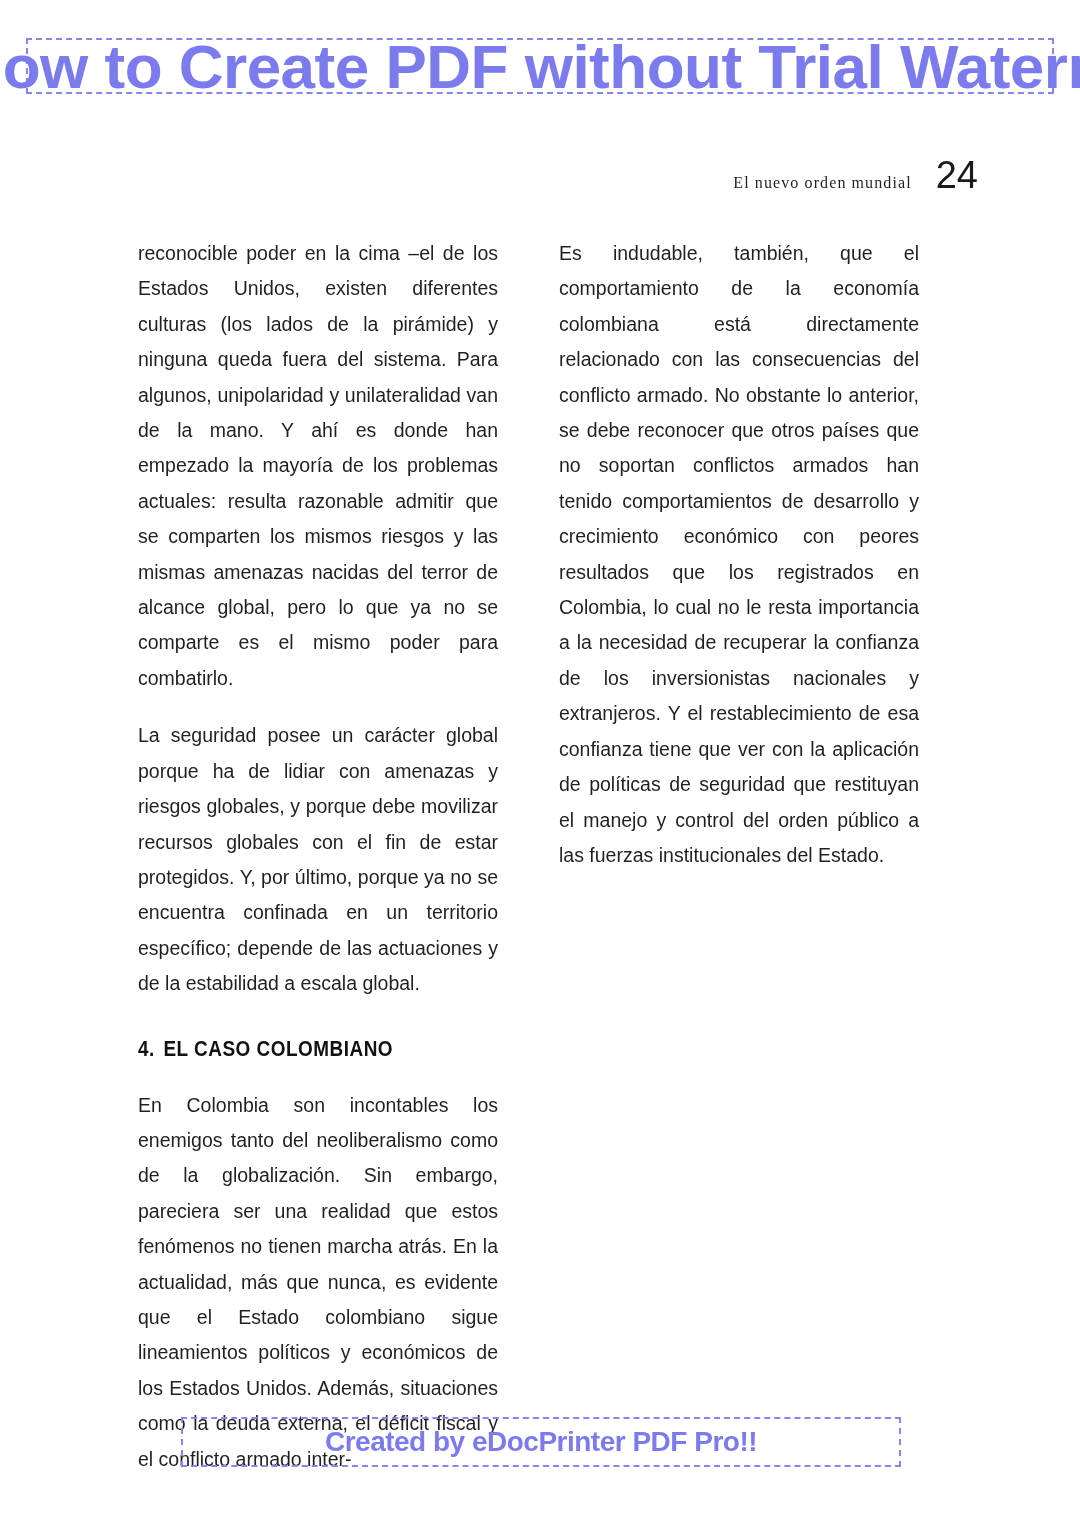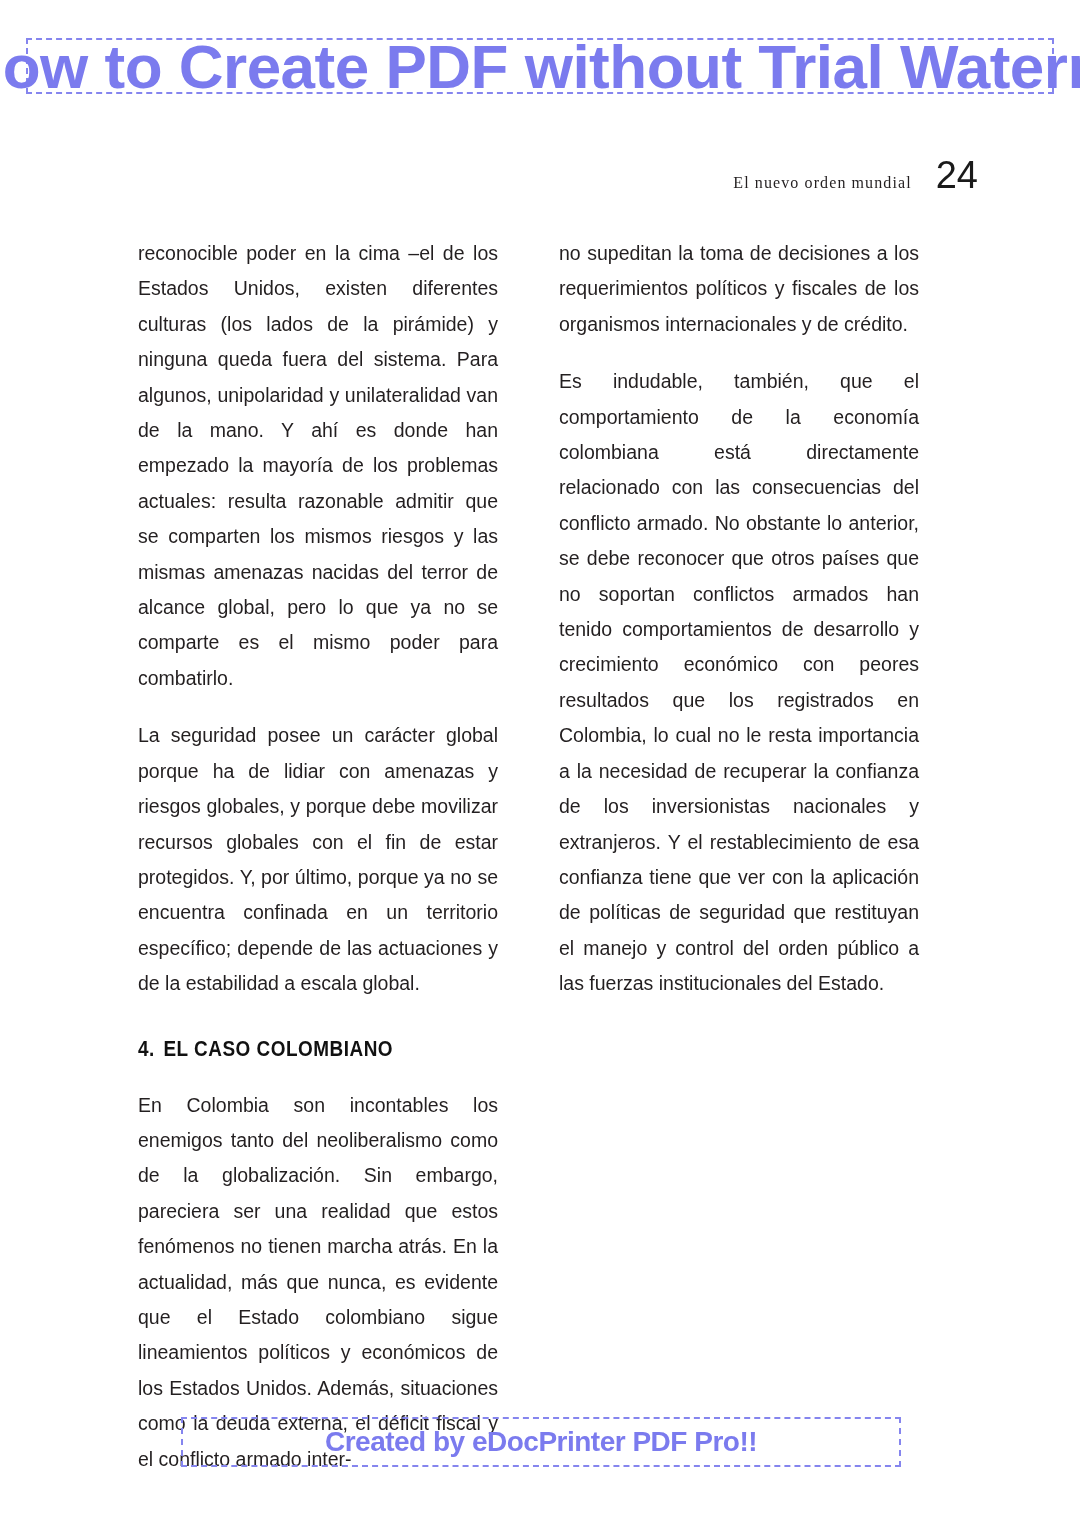--- a/index.html
+++ b/index.html
@@ -124,19 +124,18 @@
   <div class="column">
     <p>reconocible poder en la cima –el de los Estados Unidos, existen diferentes culturas (los lados de la pirámide) y ninguna queda fuera del sistema. Para algunos, unipolaridad y unilateralidad van de la mano. Y ahí es donde han empezado la mayoría de los problemas actuales: resulta razonable admitir que se comparten los mismos riesgos y las mismas amenazas nacidas del terror de alcance global, pero lo que ya no se comparte es el mismo poder para combatirlo.</p>
     <p>La seguridad posee un carácter global porque ha de lidiar con amenazas y riesgos globales, y porque debe movilizar recursos globales con el fin de estar protegidos. Y, por último, porque ya no se encuentra confinada en un territorio específico; depende de las actuaciones y de la estabilidad a escala global.</p>
     <div class="section-heading">
       <span class="num">4.</span><span>EL CASO COLOMBIANO</span>
     </div>
     <p>En Colombia son incontables los enemigos tanto del neoliberalismo como de la globalización. Sin embargo, pareciera ser una realidad que estos fenómenos no tienen marcha atrás. En la actualidad, más que nunca, es evidente que el Estado colombiano sigue lineamientos políticos y económicos de los Estados Unidos. Además, situaciones como la deuda externa, el déficit fiscal y el conflicto armado inter-</p>
   </div>
 
   <div class="column">
-    <p>no supeditan la toma de decisiones a los requerimientos políticos y fiscales de los organismos internacionales y de crédito.</p>
     <p>Es indudable, también, que el comportamiento de la economía colombiana está directamente relacionado con las consecuencias del conflicto armado. No obstante lo anterior, se debe reconocer que otros países que no soportan conflictos armados han tenido comportamientos de desarrollo y crecimiento económico con peores resultados que los registrados en Colombia, lo cual no le resta importancia a la necesidad de recuperar la confianza de los inversionistas nacionales y extranjeros. Y el restablecimiento de esa confianza tiene que ver con la aplicación de políticas de seguridad que restituyan el manejo y control del orden público a las fuerzas institucionales del Estado.</p>
   </div>
 
 </div>
 
 <div class="watermark watermark-bottom">Created by eDocPrinter PDF Pro!!</div>
 
 </body></html>

